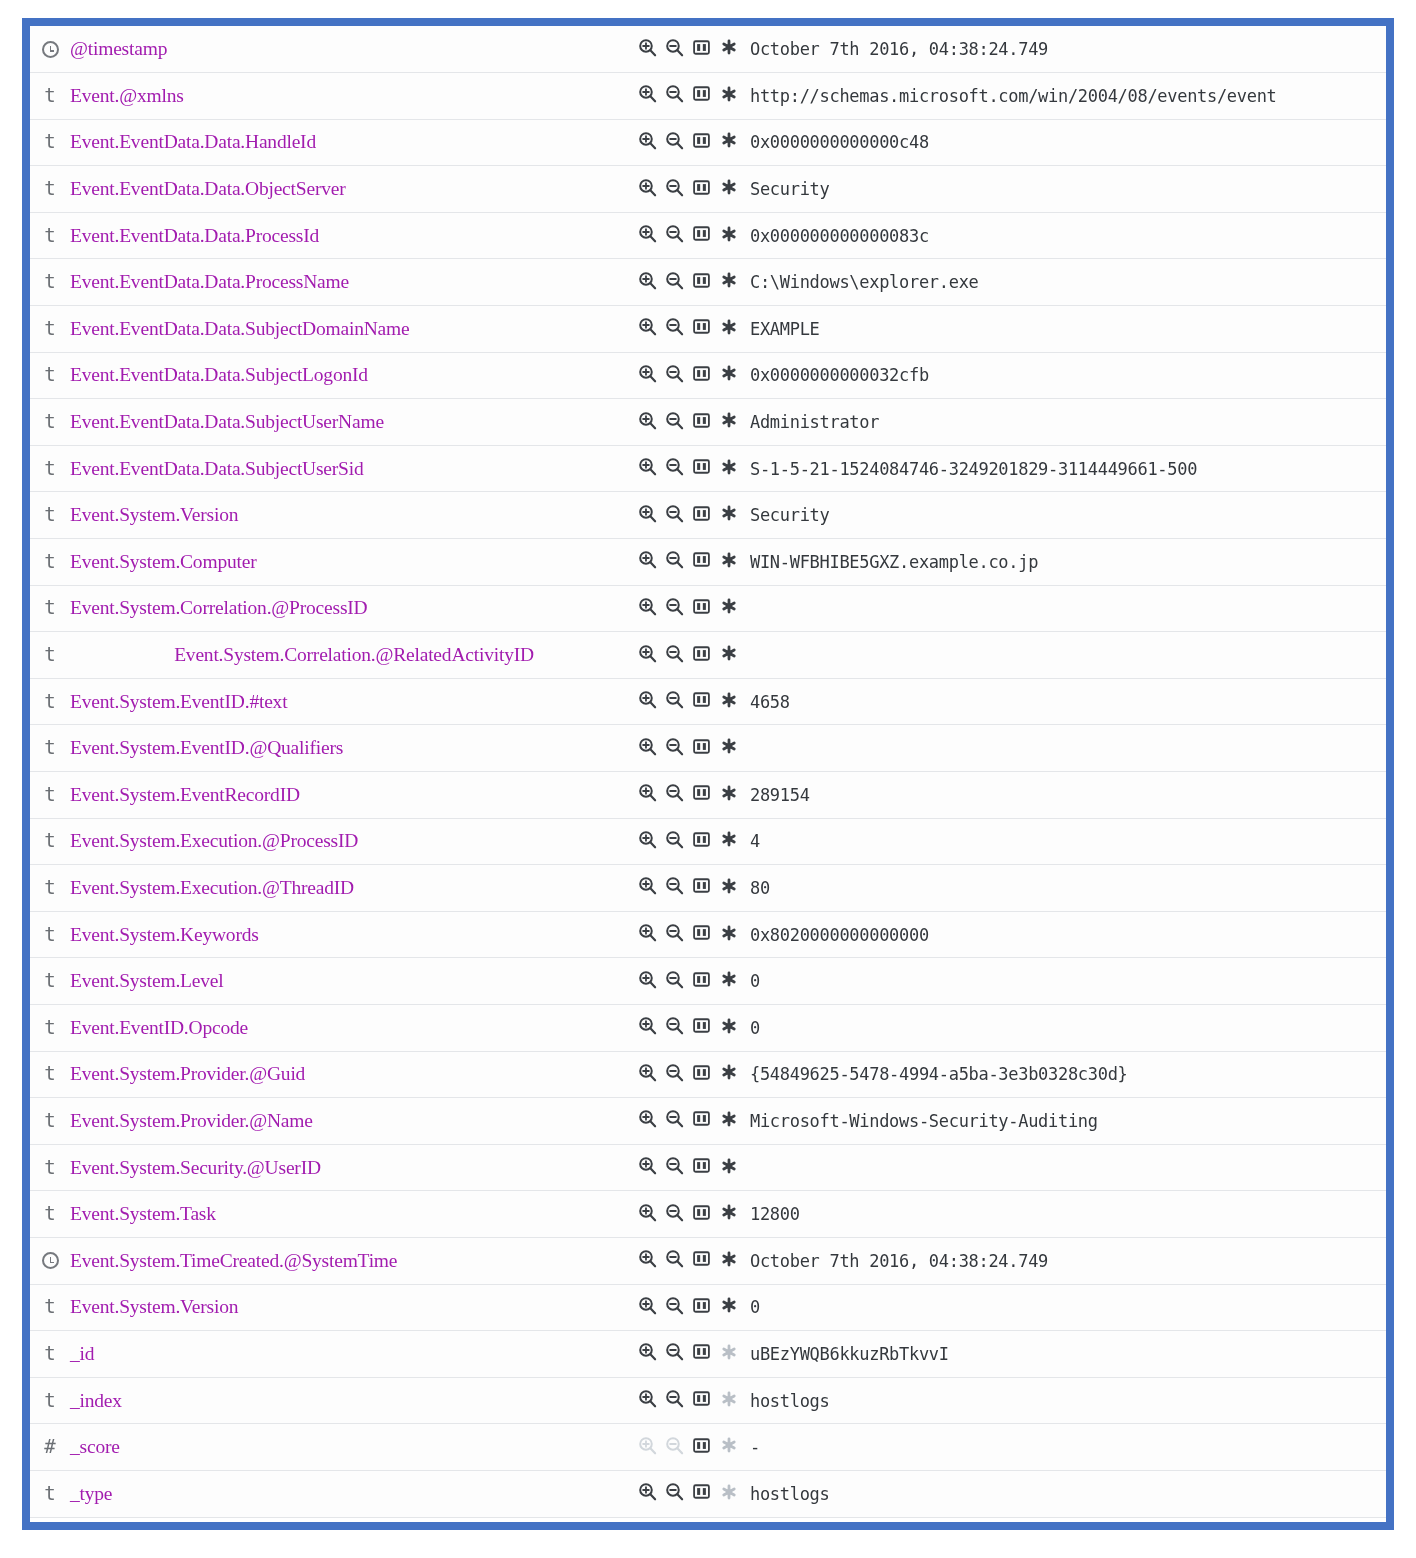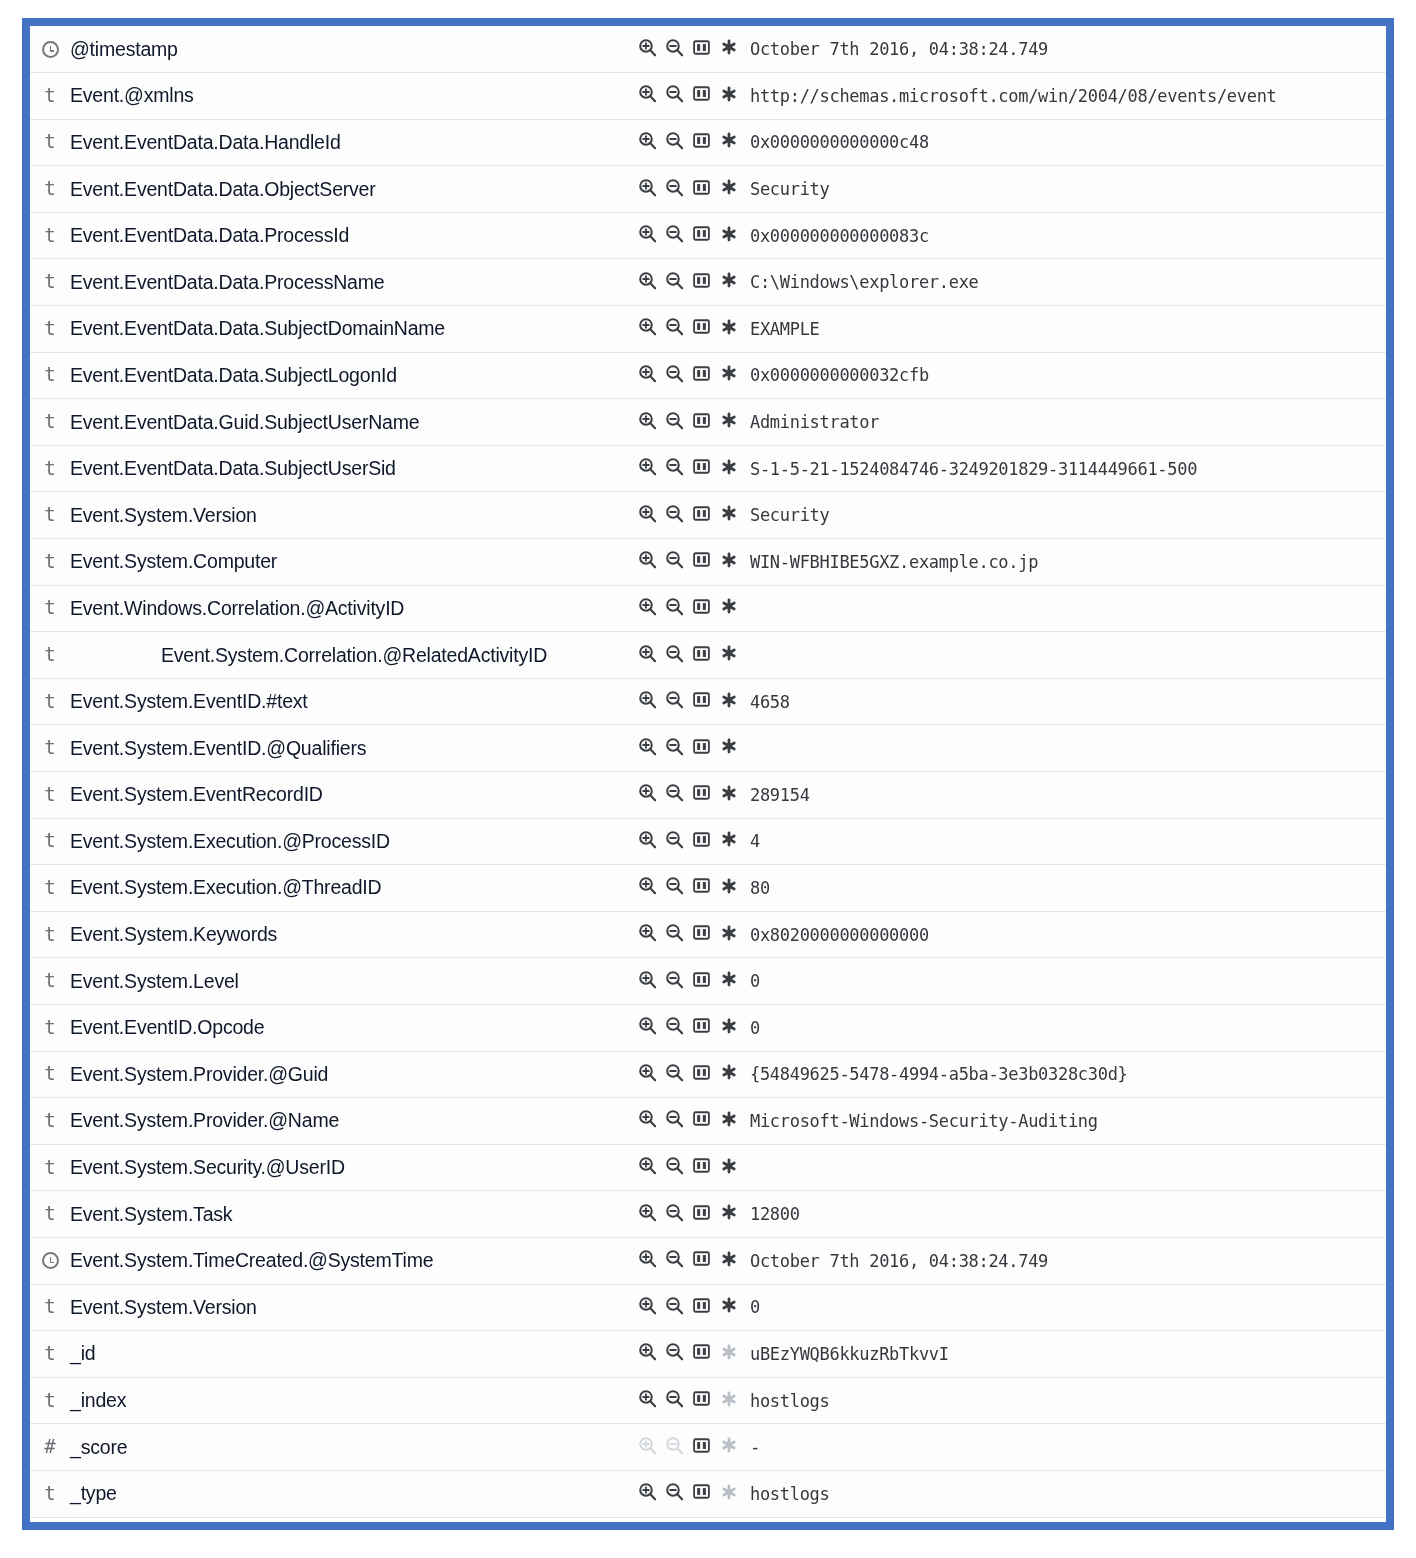--- a/index.html
+++ b/index.html
@@ -89,23 +89,23 @@
     background: #76797e;
   }
 
   
   td.name-cell {
     width: 568px;
     padding-left: 10px;
     white-space: nowrap;
   }
   .field-name {
-    font-family: Liberation Sans, sans-serif;
+    font-family: Liberation Serif, serif;
     font-size: 19.5px;
-    color: #0f172a;
+    color: #a21caf;
     letter-spacing: -0.2px;
   }
 
   
   td.actions-cell {
     width: 112px;
     white-space: nowrap;
     text-align: left;
     padding-right: 4px;
   }
@@ -455,21 +455,21 @@
                     <line x1="15.8" y1="6.6" x2="4.2" y2="13.4"></line>
                   </g>
                   <circle cx="10" cy="10" r="3.4" fill="currentColor"></circle>
                 </svg>
               </span>
             </span></td>
           <td class="value-cell"><span class="field-value">0x0000000000032cfb</span></td>
         </tr>
         <tr>
           <td class="type-cell"><span class="type-glyph">t</span></td>
-          <td class="name-cell"><span class="field-name">Event.EventData.Guid.SubjectUserName</span></td>
+          <td class="name-cell"><span class="field-name">Event.EventData.Data.SubjectUserName</span></td>
           <td class="actions-cell"><span class="actions-wrap">
               <span class="act-ico">
                 <svg viewBox="0 0 20 20" width="19" height="19">
                   <circle cx="8.4" cy="8.4" r="6.1" fill="none" stroke="currentColor" stroke-width="2.1"></circle>
                   <line x1="5.4" y1="8.4" x2="11.4" y2="8.4" stroke="currentColor" stroke-width="1.9" stroke-linecap="round"></line>
                   <line x1="8.4" y1="5.4" x2="8.4" y2="11.4" stroke="currentColor" stroke-width="1.9" stroke-linecap="round"></line>
                   <line x1="13.0" y1="13.0" x2="18.0" y2="18.2" stroke="currentColor" stroke-width="2.3" stroke-linecap="round"></line>
                 </svg>
               </span>
               <span class="act-ico">
@@ -611,21 +611,21 @@
                     <line x1="15.8" y1="6.6" x2="4.2" y2="13.4"></line>
                   </g>
                   <circle cx="10" cy="10" r="3.4" fill="currentColor"></circle>
                 </svg>
               </span>
             </span></td>
           <td class="value-cell"><span class="field-value">WIN-WFBHIBE5GXZ.example.co.jp</span></td>
         </tr>
         <tr>
           <td class="type-cell"><span class="type-glyph">t</span></td>
-          <td class="name-cell"><span class="field-name">Event.Windows.Correlation.@ActivityID</span></td>
+          <td class="name-cell"><span class="field-name">Event.System.Correlation.@ProcessID</span></td>
           <td class="actions-cell"><span class="actions-wrap">
               <span class="act-ico">
                 <svg viewBox="0 0 20 20" width="19" height="19">
                   <circle cx="8.4" cy="8.4" r="6.1" fill="none" stroke="currentColor" stroke-width="2.1"></circle>
                   <line x1="5.4" y1="8.4" x2="11.4" y2="8.4" stroke="currentColor" stroke-width="1.9" stroke-linecap="round"></line>
                   <line x1="8.4" y1="5.4" x2="8.4" y2="11.4" stroke="currentColor" stroke-width="1.9" stroke-linecap="round"></line>
                   <line x1="13.0" y1="13.0" x2="18.0" y2="18.2" stroke="currentColor" stroke-width="2.3" stroke-linecap="round"></line>
                 </svg>
               </span>
               <span class="act-ico">

